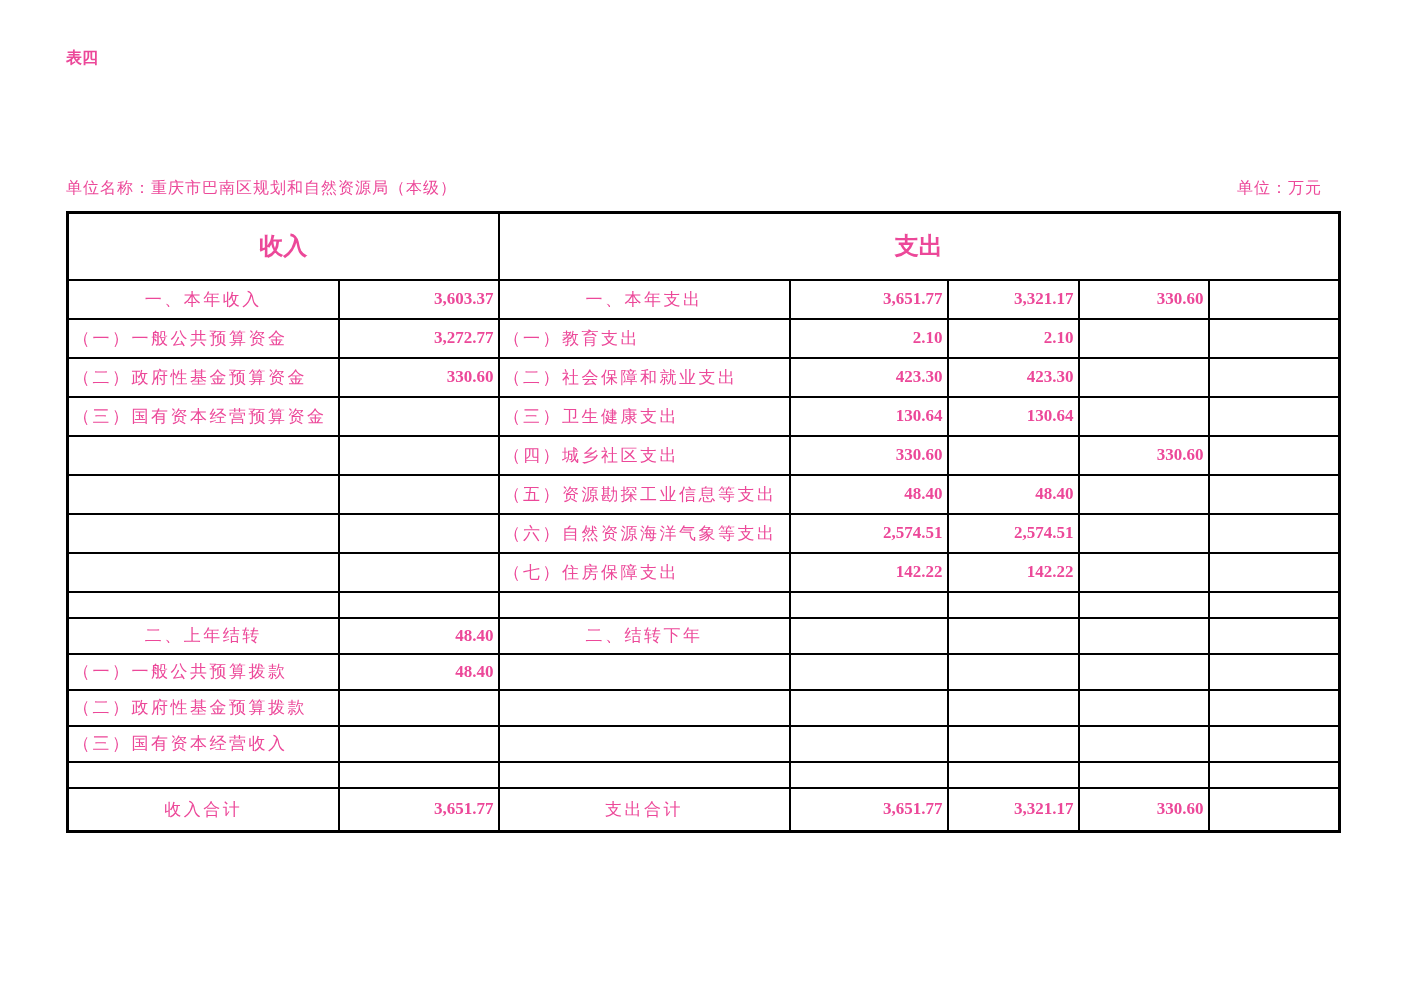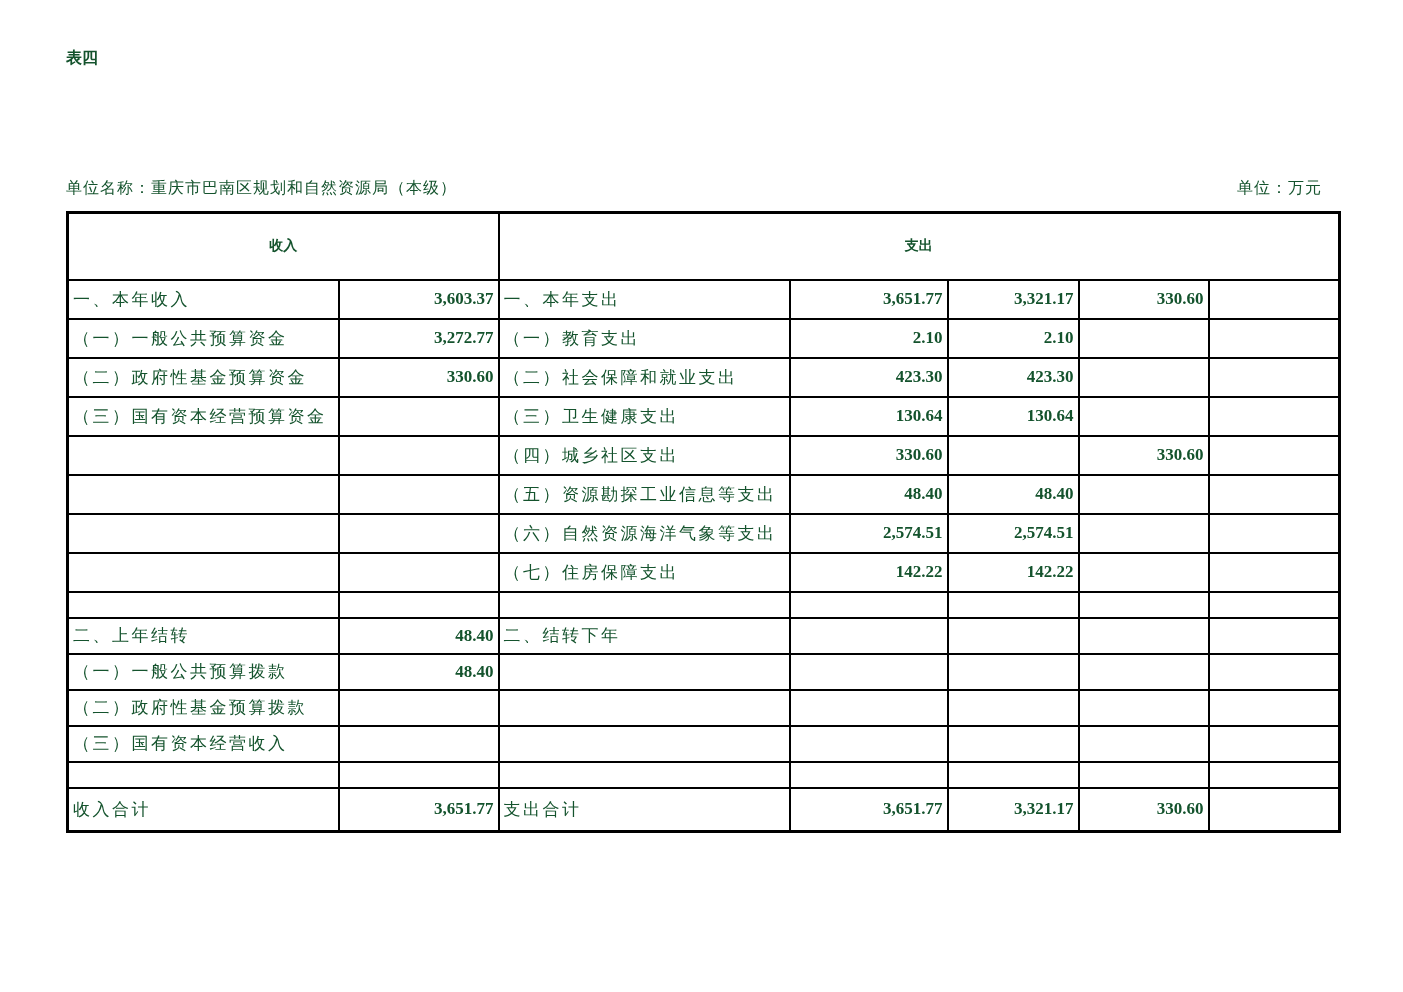--- a/index.html
+++ b/index.html
@@ -1,20 +1,20 @@
 <!DOCTYPE html>
 <html><head>
 <meta charset="utf-8">
 <style>
   html,body{margin:0;padding:0;background:#ffffff;}
   .page{
     position:relative;
     width:1403px;height:992px;
     background:#ffffff;
-    color:#14532d;
+    color:#ec4899;
     font-family:"Liberation Serif","DejaVu Serif",serif;
     overflow:hidden;
   }
   .doc-label{
     position:absolute;left:66px;top:48px;
     font-family:"Liberation Sans","DejaVu Sans",sans-serif;
     font-weight:700;font-size:16px;
   }
   .doc-title{
     position:absolute;left:66px;top:118px;width:1272px;
@@ -35,36 +35,36 @@
     border:3px solid #000;
   }
   table.budget th, table.budget td{
     border:2px solid #000;
     padding:0 4px;
     overflow:hidden;
     white-space:nowrap;
   }
   table.budget th{
     font-family:Liberation Sans, sans-serif;
-    font-weight:700;font-size:14px;
+    font-weight:700;font-size:24px;
     text-align:center;vertical-align:middle;
     white-space:normal;
   }
   tr.sec-row{height:67px;}
   tr.col-row{height:70px;}
   tbody tr{height:39px;}
   tbody tr:nth-child(9){height:26px;}
   tbody tr:nth-child(n+10):nth-child(-n+13){height:36px;}
   tbody tr:nth-child(14){height:26px;}
   tbody tr:nth-child(15){height:44px;}
   td.txt{
     font-size:17px;letter-spacing:2.5px;
     vertical-align:middle;
   }
-  td.c{}
+  td.c{text-align:center;}
   td.l{text-align:left;padding-left:5px;}
   td.num{
     font-family:"Liberation Serif","DejaVu Serif",serif;
     font-weight:700;font-size:17px;
     text-align:right;padding-right:5px;
     vertical-align:middle;
   }
 </style>
 </head>
 <body>

